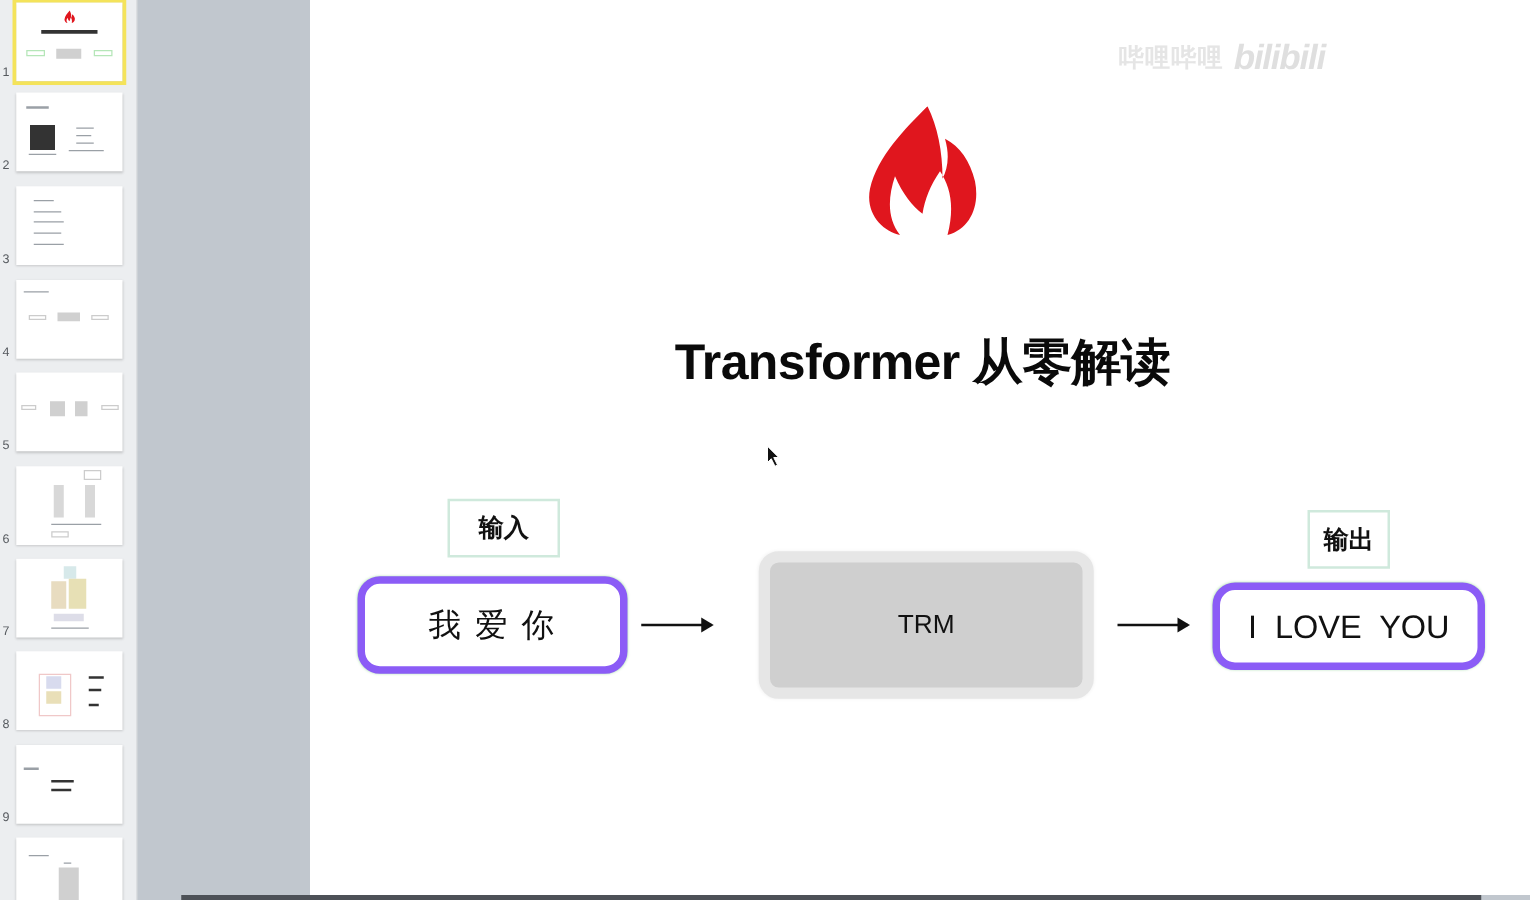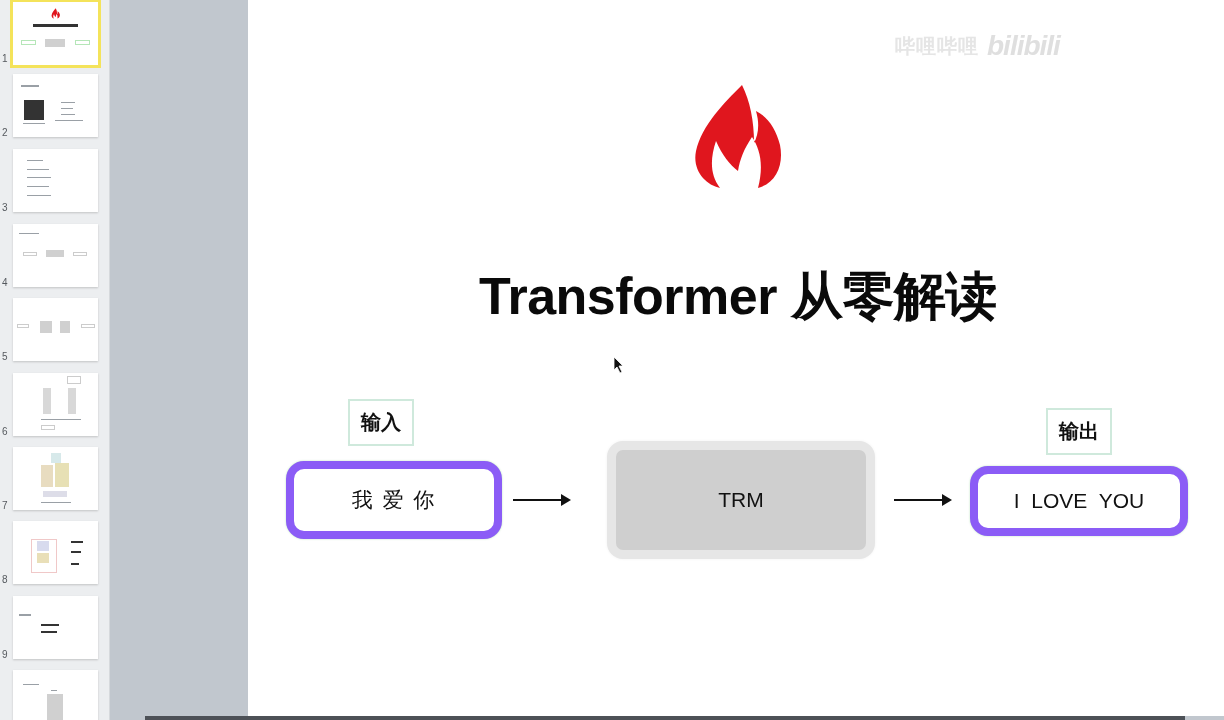--- a/index.html
+++ b/index.html
@@ -36,30 +36,30 @@
   .watermark {
     position: absolute; left: 895px; top: 28px; height: 36px; display: flex; align-items: center; gap: 8px;
     color: rgba(225,225,225,0.85); font-size: 20px; font-weight: bold; letter-spacing: 1px;
   }
   .watermark .wm-logo { font-size: 28px; font-style: italic; color: rgba(220,220,220,0.9); letter-spacing: -1px; text-align: right; }
 
   .flame { position: absolute; left: 692px; top: 85px; width: 90px; height: 103px; }
 
   .title {
     position: absolute; left: 448px; top: 262px; width: 580px; text-align: center;
-    font-size: 52px; font-weight: bold; color: #0a0a0a; letter-spacing: -0.5px; white-space: nowrap;
+    font-size: 40px; font-weight: bold; color: #0a0a0a; letter-spacing: -0.5px; white-space: nowrap;
   }
 
   .label-box {
     position: absolute; border: 2px solid #cfe9dc; background: #fff;
     font-size: 20px; font-weight: bold; color: #111; display: flex; align-items: center; justify-content: center;
   }
   .pill {
-    position: absolute; border: 8px solid #8b5cf6; border-radius: 18px; background: #fff;
-    display: flex; align-items: center; justify-content: center; font-size: 21px; color: #111;
+    position: absolute; border: 6px solid #8b5cf6; border-radius: 18px; background: #fff;
+    display: flex; align-items: center; justify-content: center; font-size: 26px; color: #111;
     box-shadow: 0 0 2px rgba(160,220,165,0.8);
   }
   .trm {
     position: absolute; left: 607px; top: 441px; width: 268px; height: 118px;
     border: 9px solid #e6e6e6; border-radius: 16px; background: #cfcfcf;
     display: flex; align-items: center; justify-content: center;
     font-size: 21px; color: #111; box-shadow: 0 0 3px rgba(0,0,0,0.06);
   }
   .arrow { position: absolute; height: 2px; background: #111; }
   .arrow::after {
@@ -191,21 +191,21 @@
   <span>哔哩哔哩</span>
   <span class="wm-logo">bilibili</span>
 </div>
 
 <svg class="flame" viewBox="0 0 90 103">
   <path d="M50 0 C32 18 10 40 4 66 C0 86 14 100 28 103 C18 90 18 74 24 56 C30 70 38 80 46 86 C48 74 52 64 60 52 C68 64 72 80 66 103 C84 98 92 80 88 60 C84 44 76 32 64 26 C68 40 66 50 62 58 C62 36 58 16 50 0 Z" fill="#e0161e"></path>
 </svg>
 
 <div class="title">Transformer 从零解读</div>
 
-<div class="label-box" style="left:348px;top:399px;width:66px;height:47px">输入</div>
+<div class="label-box" style="left:358px;top:399px;width:90px;height:47px">输入</div>
 <div class="pill" style="left:286px;top:461px;width:216px;height:78px;letter-spacing:2px">我 爱 你</div>
 <div class="arrow" style="left:513px;top:499px;width:56px"></div>
 
 <div class="trm">TRM</div>
 <div class="arrow" style="left:894px;top:499px;width:56px"></div>
 
 <div class="label-box" style="left:1046px;top:408px;width:66px;height:47px">输出</div>
 <div class="pill" style="left:970px;top:466px;width:218px;height:70px;white-space:pre">I  LOVE  YOU</div>
 
 <svg class="cursor" viewBox="0 0 12 18">

